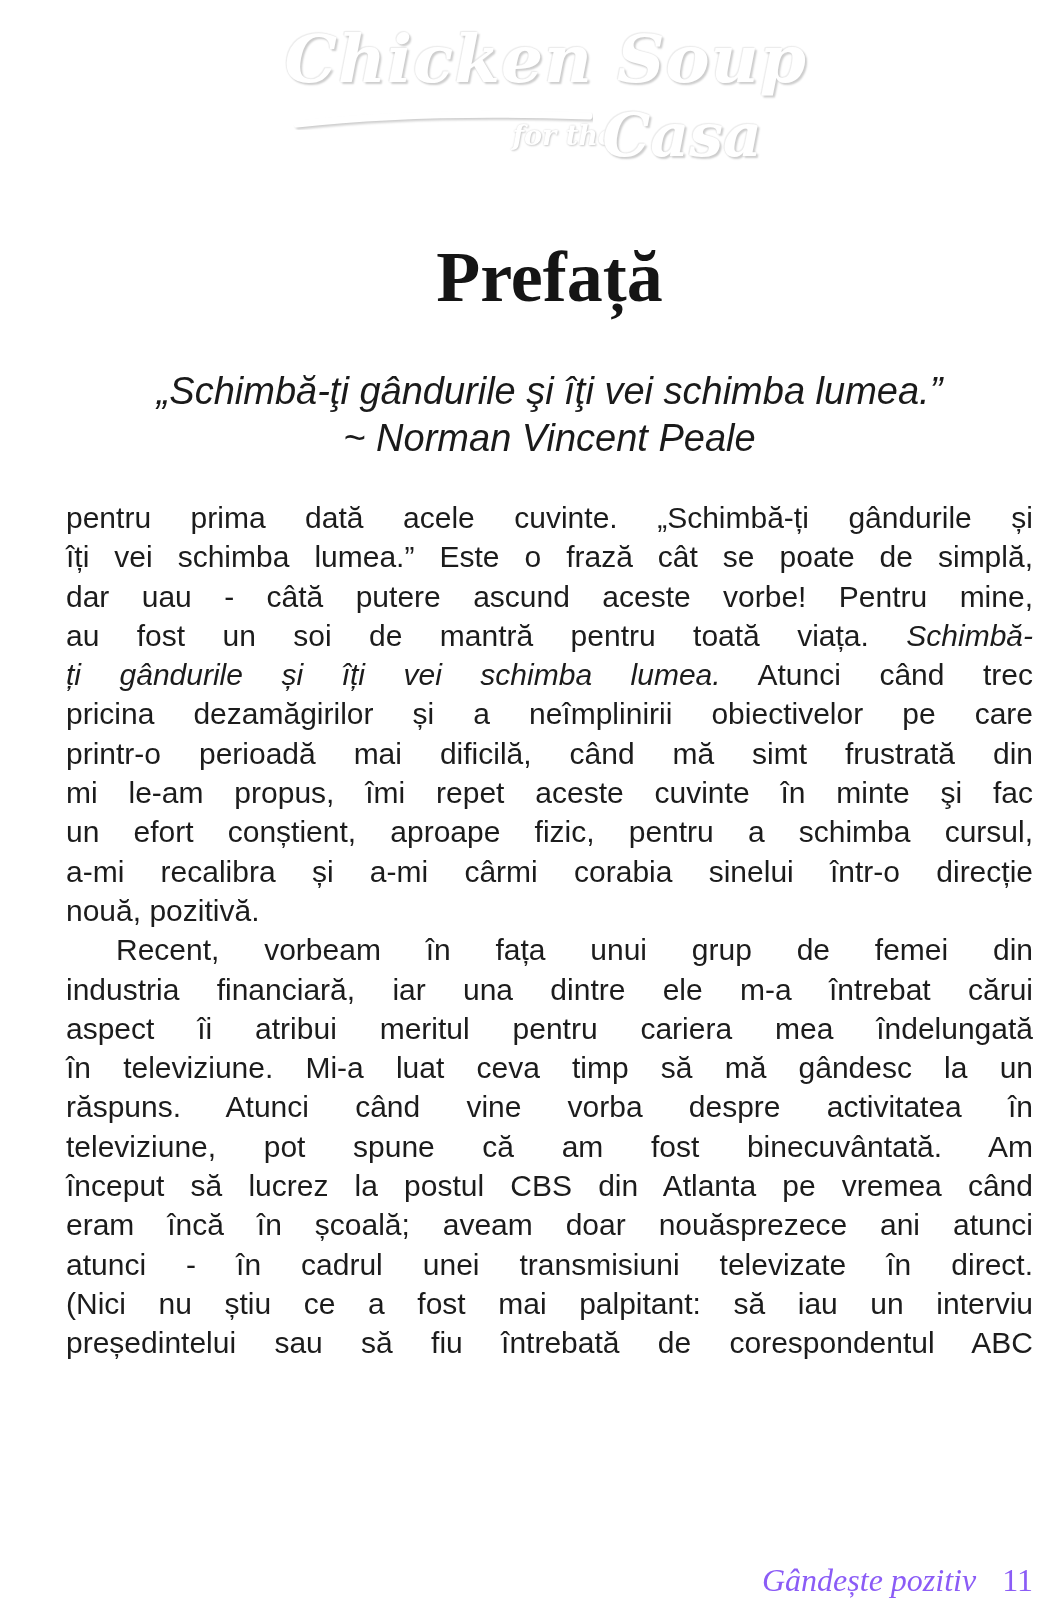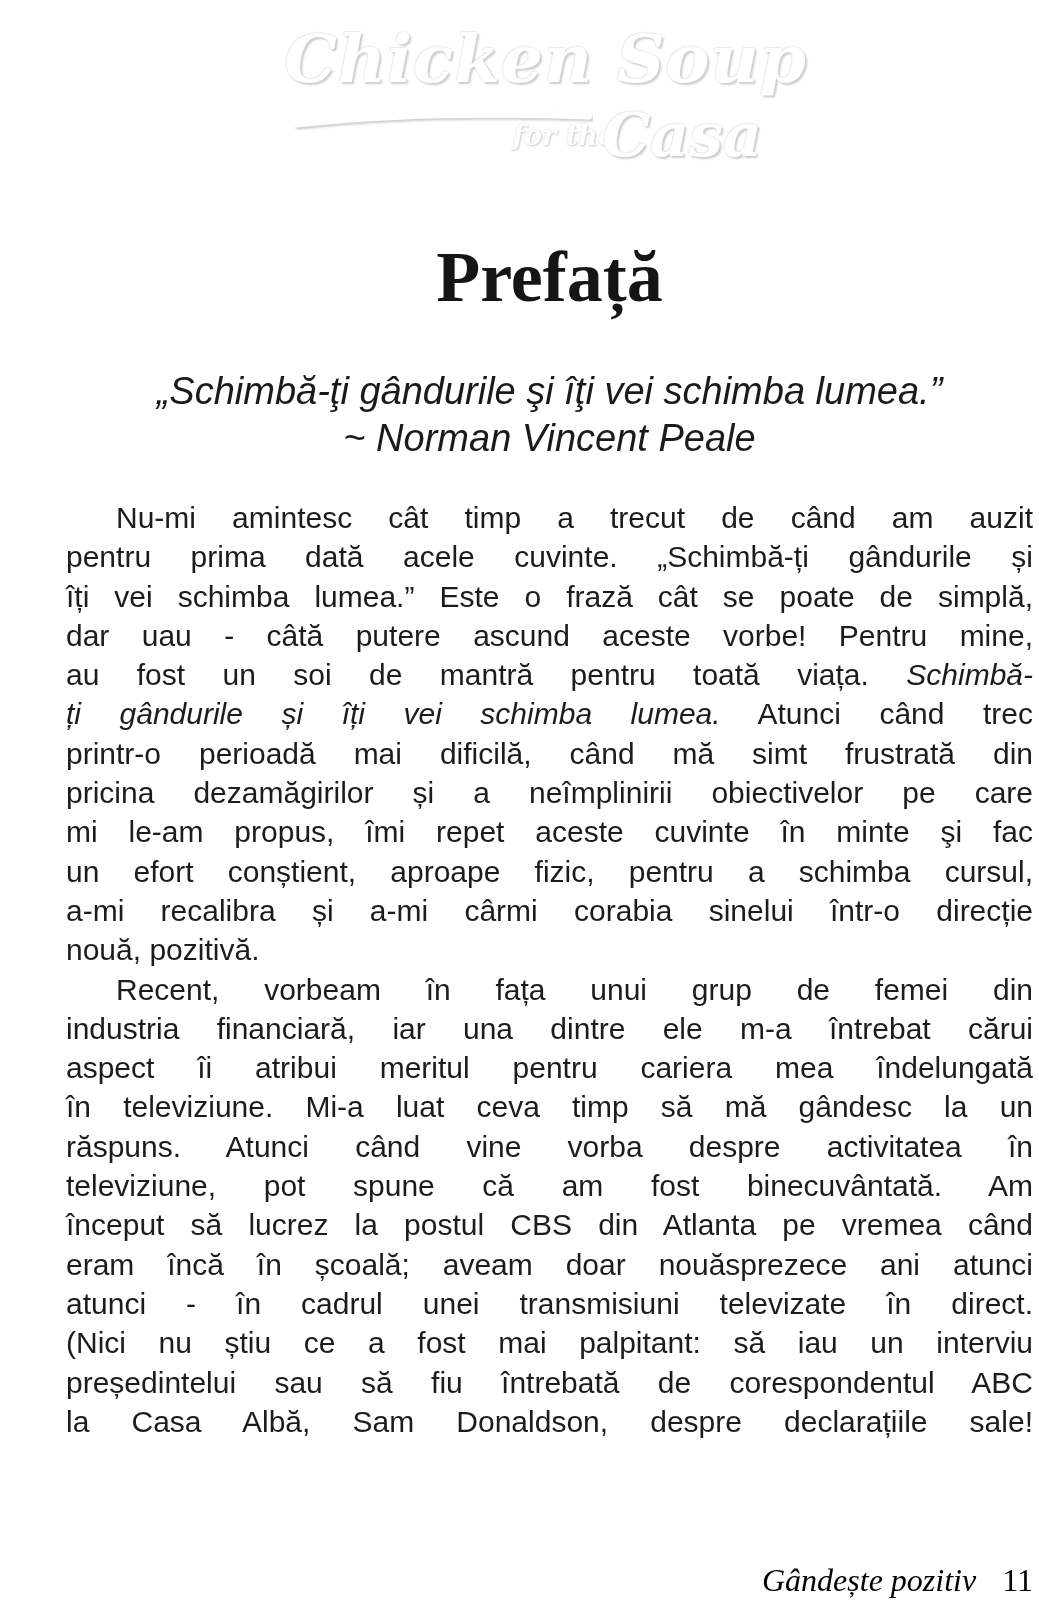--- a/index.html
+++ b/index.html
@@ -132,21 +132,21 @@
   
   .footer {
     position: absolute;
     top: 1548px;
     left: 0;
     width: 967px;
     text-align: right;
     font-family: "Liberation Serif", serif;
     font-size: 32px;
     line-height: 40px;
-    color: #000000;
+    color: #8b5cf6;
   }
   .footer .book { font-style: italic; }
   .footer .num { margin-left: 26px; font-style: normal; }
 </style>
 </head>
 <body>
 
 <div class="page">
 
   <div class="logo">
@@ -161,44 +161,42 @@
   <div class="column">
 
     <h1 class="title">Prefață</h1>
 
     <div class="epigraph">
       <div>„Schimbă-ţi gândurile şi îţi vei schimba lumea.”</div>
       <div>~ Norman Vincent Peale</div>
     </div>
 
     <div class="body-text" id="body-text">
-        <div class="line just indent"><span>Nu-mi amintesc cât timp a trecut de când am auzit</span></div>
         <div class="line just"><span>pentru prima dată acele cuvinte. „Schimbă-ți gândurile și</span></div>
         <div class="line just"><span>îți vei schimba lumea.” Este o frază cât se poate de simplă,</span></div>
         <div class="line just"><span>dar uau - câtă putere ascund aceste vorbe! Pentru mine,</span></div>
         <div class="line just"><span>au fost un soi de mantră pentru toată viața. </span><span class="it">Schimbă-</span></div>
         <div class="line just"><span class="it">ți gândurile și îți vei schimba lumea.</span><span> Atunci când trec</span></div>
+        <div class="line just"><span>pricina dezamăgirilor și a neîmplinirii obiectivelor pe care</span></div>
         <div class="line just"><span>printr-o perioadă mai dificilă, când mă simt frustrată din</span></div>
-        <div class="line just"><span>pricina dezamăgirilor și a neîmplinirii obiectivelor pe care</span></div>
         <div class="line just"><span>mi le-am propus, îmi repet aceste cuvinte în minte şi fac</span></div>
         <div class="line just"><span>un efort conștient, aproape fizic, pentru a schimba cursul,</span></div>
         <div class="line just"><span>a-mi recalibra și a-mi cârmi corabia sinelui într-o direcție</span></div>
         <div class="line"><span>nouă, pozitivă.</span></div>
         <div class="line just indent"><span>Recent, vorbeam în fața unui grup de femei din</span></div>
         <div class="line just"><span>industria financiară, iar una dintre ele m-a întrebat cărui</span></div>
         <div class="line just"><span>aspect îi atribui meritul pentru cariera mea îndelungată</span></div>
         <div class="line just"><span>în televiziune. Mi-a luat ceva timp să mă gândesc la un</span></div>
         <div class="line just"><span>răspuns. Atunci când vine vorba despre activitatea în</span></div>
         <div class="line just"><span>televiziune, pot spune că am fost binecuvântată. Am</span></div>
         <div class="line just"><span>început să lucrez la postul CBS din Atlanta pe vremea când</span></div>
         <div class="line just"><span>eram încă în școală; aveam doar nouăsprezece ani atunci</span></div>
         <div class="line just"><span>atunci - în cadrul unei transmisiuni televizate în direct.</span></div>
         <div class="line just"><span>(Nici nu știu ce a fost mai palpitant: să iau un interviu</span></div>
         <div class="line just"><span>președintelui sau să fiu întrebată de corespondentul ABC</span></div>
-        <div class="line just"><span>la Casa Albă, Sam Donaldson, despre declarațiile sale!</span></div>
       </div>
 
     <div class="footer">
       <span class="book">Gândește pozitiv</span><span class="num">11</span>
     </div>
 
   </div>
 </div>
 
 </body></html>

